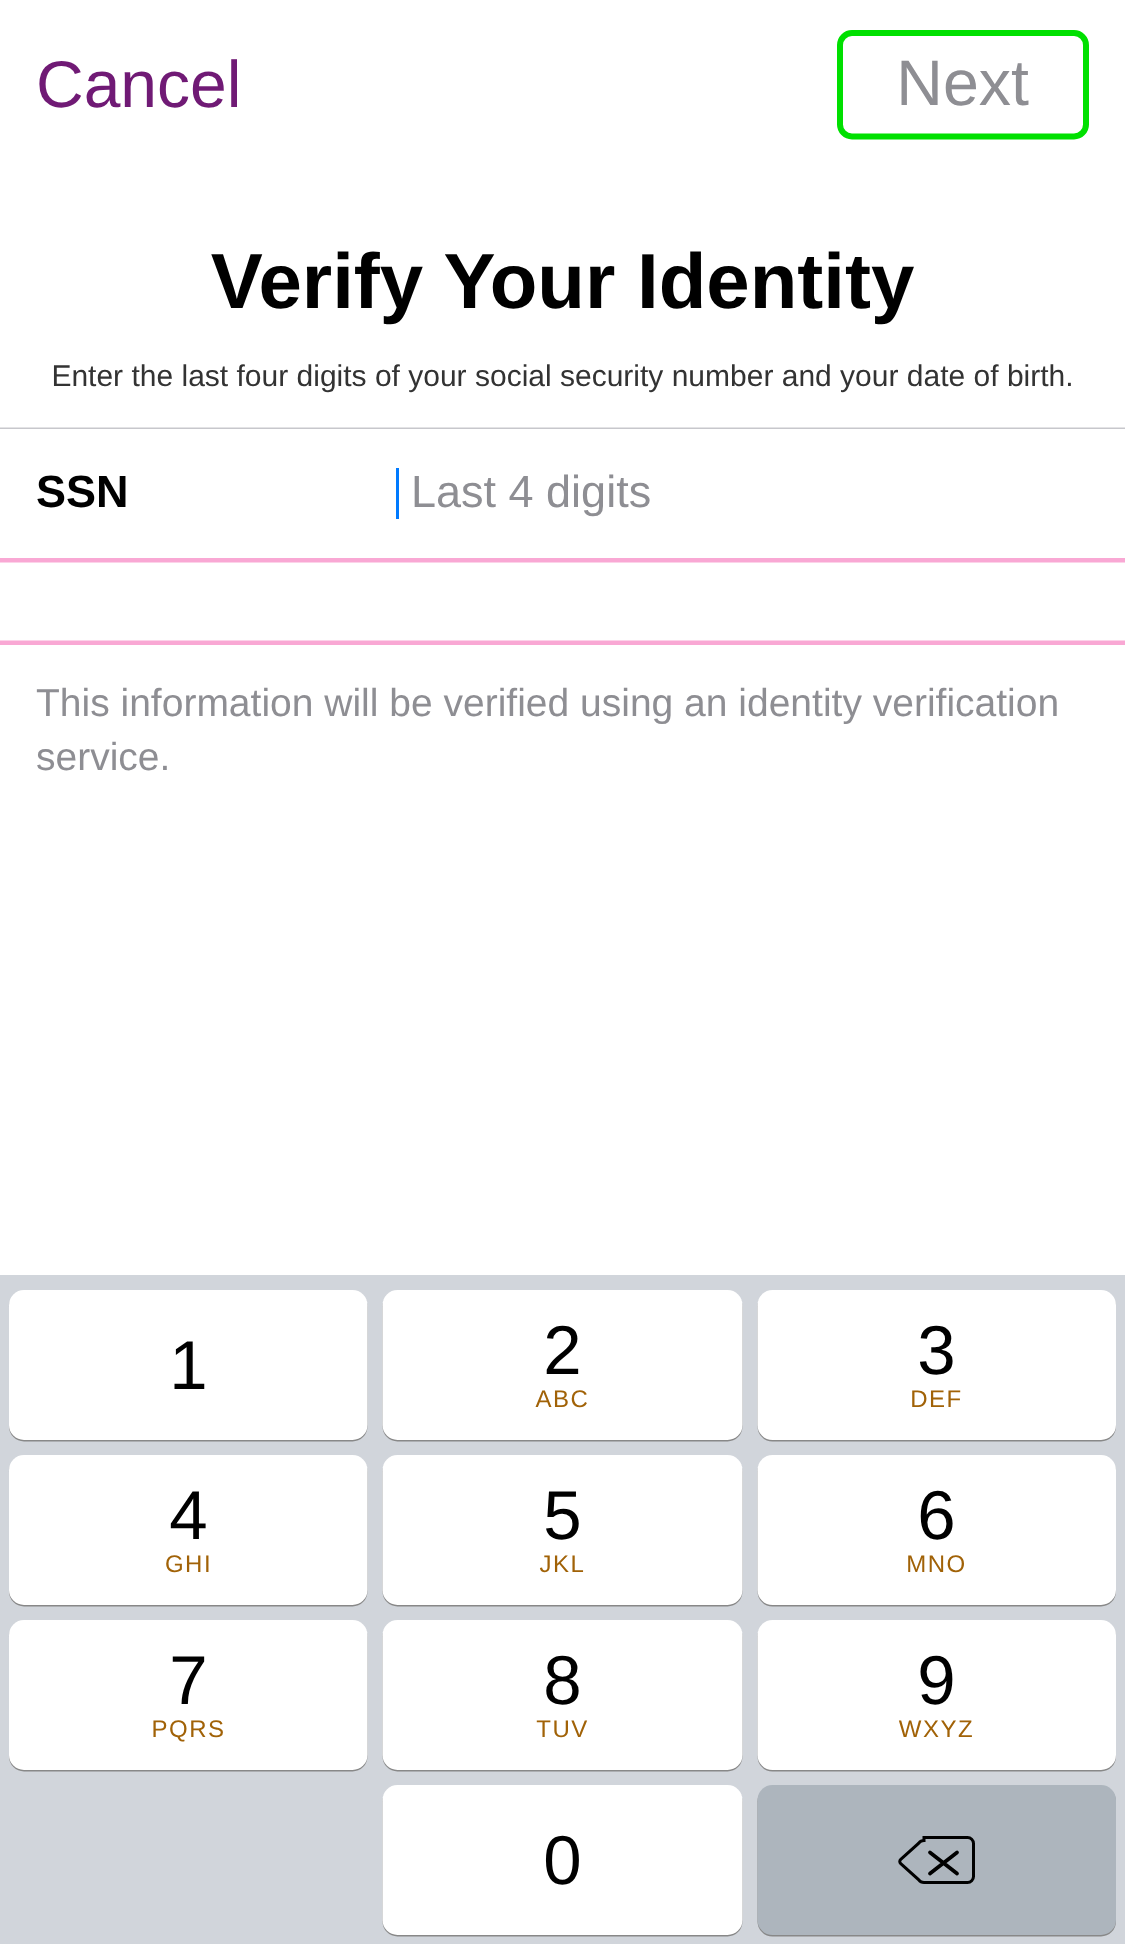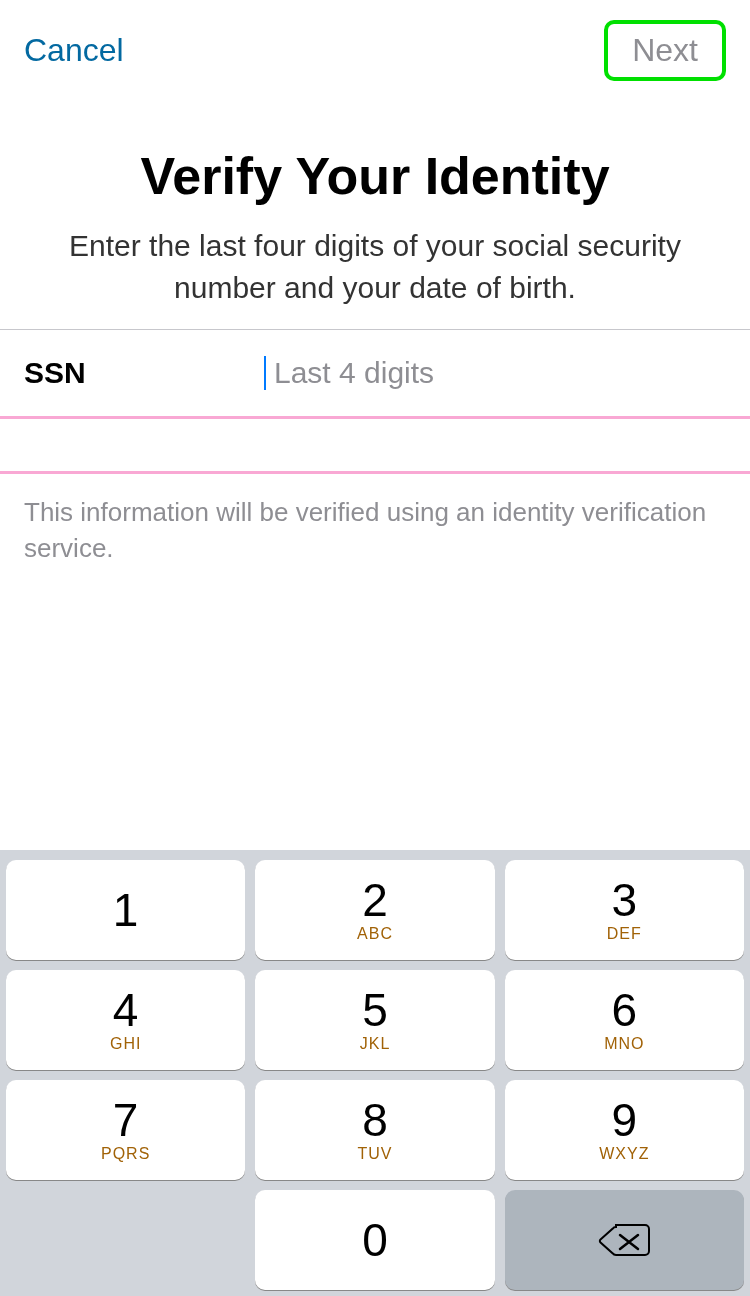--- a/index.html
+++ b/index.html
@@ -17,54 +17,54 @@
     
     .header {
       display: flex;
       justify-content: space-between;
       align-items: center;
       padding: 16px 24px;
       padding-top: 20px;
     }
 
     .cancel-btn {
-      font-size: 32px;
-      color: #0369a1;
+      font-size: 44px;
+      color: #701a75;
       background: none;
       border: none;
       cursor: pointer;
     }
 
     .next-btn {
-      font-size: 32px;
+      font-size: 43px;
       color: #8e8e93;
       background: none;
       border: 4px solid #00e000;
       border-radius: 10px;
-      padding: 8px 24px;
+      padding: 8px 36px;
       cursor: pointer;
     }
 
     
     .title-section {
       padding: 10px 30px 20px;
       text-align: center;
     }
 
     .main-title {
       font-size: 52px;
       font-weight: 800;
       color: #000;
       line-height: 1.15;
       margin-bottom: 18px;
       margin-top: 40px;
     }
 
     .subtitle {
-      font-size: 30px;
+      font-size: 20px;
       color: #333;
       line-height: 1.4;
     }
 
     
     .divider {
       height: 1px;
       background: #c7c7cc;
       margin: 0 0;
     }

